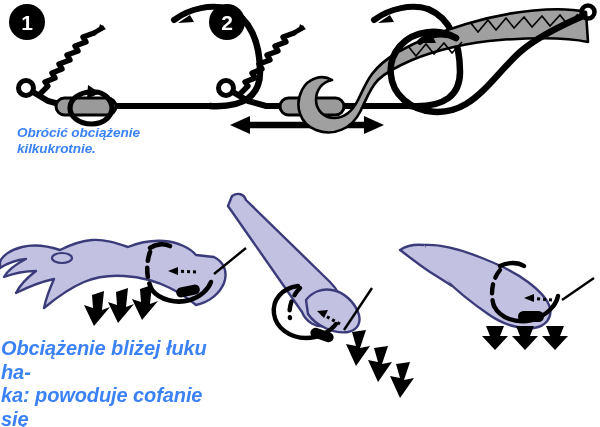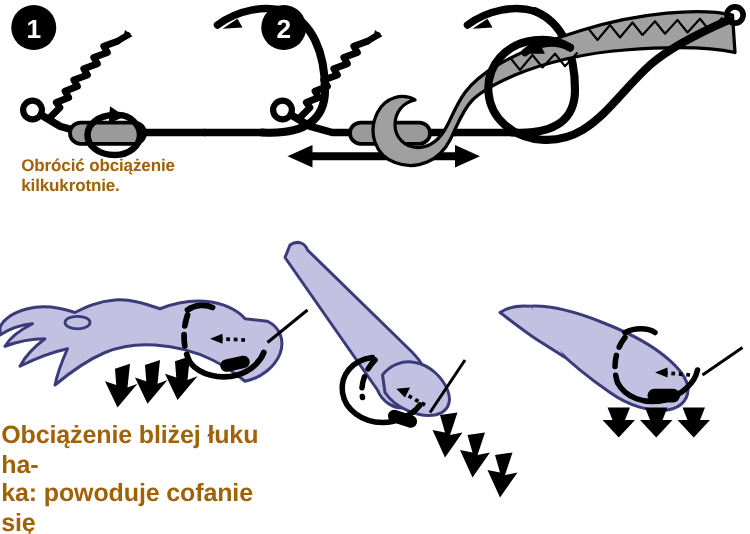--- a/index.html
+++ b/index.html
@@ -5,22 +5,23 @@
   html,body{margin:0;padding:0;}
   body{
     width:600px;height:427px;position:relative;overflow:hidden;
     background:#ffffff;
     font-family:"Liberation Sans","DejaVu Sans",sans-serif;
   }
   .stage{position:absolute;left:0;top:0;width:600px;height:427px;}
   svg{display:block;}
   .cap{
     position:absolute;
+    font-style:italic;
     font-weight:600;
-    color:#a16207;
+    color:#3b82f6;
     line-height:1.18;
     letter-spacing:-0.1px;
     white-space:pre-line;
   }
   .cap-top{font-size:13.6px;}
   .cap-bot{font-size:20px;}
   .badge-num{
     font-family:"Liberation Sans","DejaVu Sans",sans-serif;
     font-weight:700;fill:#ffffff;font-size:21px;font-style:normal;
   }

